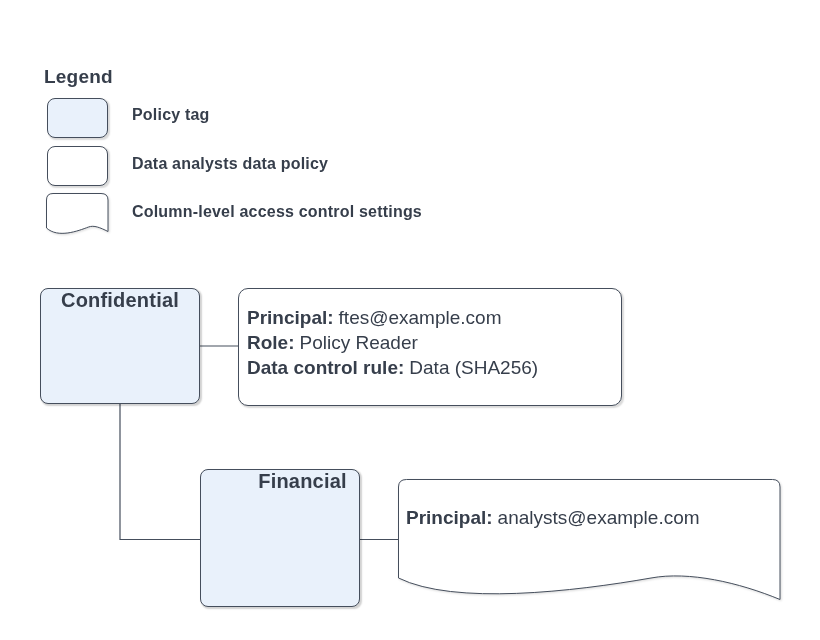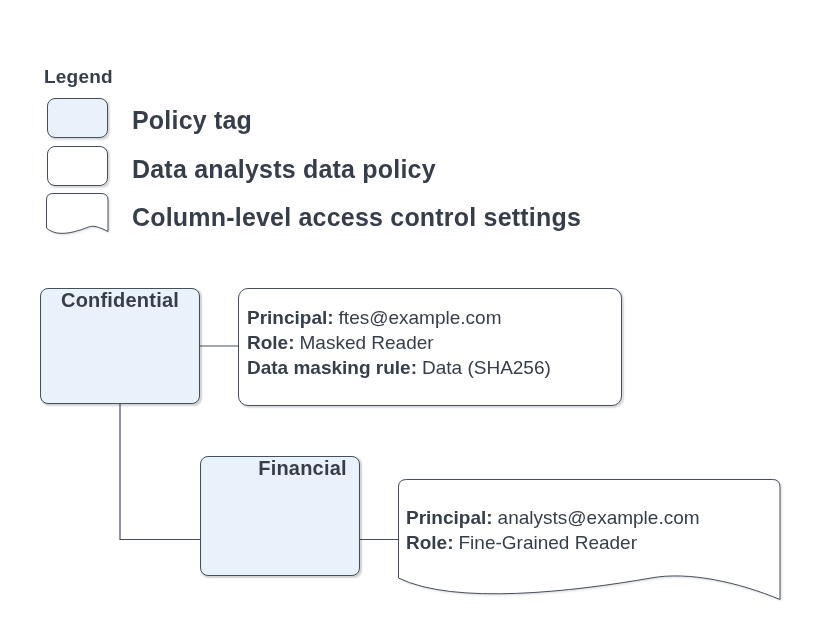--- a/index.html
+++ b/index.html
@@ -10,37 +10,37 @@
   .abs{position:absolute;}
   
   .wires{position:absolute;left:0;top:0;width:820px;height:640px;pointer-events:none;}
   
   .legend-title{left:44px;top:66px;font-size:19px;font-weight:bold;letter-spacing:.2px;}
   .swatch{
     left:47px;width:59px;height:38px;border:1px solid #454e5c;border-radius:8px;
     background:#ffffff;box-shadow:1.5px 1.5px 1.5px rgba(0,0,0,.15);
   }
   .swatch.blue{background:#e9f1fb;}
-  .legend-label{left:132px;font-size:25px;font-weight:bold;letter-spacing:.2px;white-space:nowrap;}
+  .legend-label{left:132px;font-size:16px;font-weight:bold;letter-spacing:.2px;white-space:nowrap;}
   .doc-svg{filter:drop-shadow(1.5px 1.5px 1px rgba(0,0,0,.15));display:block;}
   
   .tag-node{
     background:#e9f1fb;border:1px solid #454e5c;border-radius:8px;
     display:flex;align-items:flex-start;justify-content:center;
     font-size:20px;font-weight:bold;letter-spacing:.2px;
     box-shadow:1.5px 1.5px 1.5px rgba(0,0,0,.18);box-sizing:border-box;
   }
   .panel{
     background:#ffffff;border:1px solid #454e5c;border-radius:10px;
     box-shadow:1.5px 1.5px 1.5px rgba(0,0,0,.15);box-sizing:border-box;
     padding:16px 8px 16px 8px;
   }
   .field{font-size:19px;line-height:25px;white-space:nowrap;}
   .field .b{font-weight:bold;margin-right:5px;}
-  .doc-shape{width:387px;height:126px;}
+  .doc-shape{width:387px;height:126px;text-align:right;}
   .doc-shape .doc-text{position:absolute;left:8px;top:26px;}
 </style>
 </head>
 <body>
 
 <div class="canvas">
 
   <svg class="wires" aria-hidden="true">
     <polyline points="199,346 238,346" fill="none" stroke="#454e5c" stroke-width="1.2"></polyline>
     <polyline points="120,404 120,539.5 200,539.5" fill="none" stroke="#454e5c" stroke-width="1.2"></polyline>
@@ -64,38 +64,35 @@
 
   <div class="abs tag-node" style="left:40px;top:288px;width:160px;height:116px;">
     <span>Confidential</span>
   </div>
 
   <div class="abs panel" style="left:238px;top:288px;width:384px;height:118px;">
     <div class="field">
       <span class="b">Principal:</span><span>ftes@example.com</span>
     </div>
     <div class="field">
-      <span class="b">Role:</span><span>Masked Reader</span>
+      <span class="b">Role:</span><span>Policy Reader</span>
     </div>
     <div class="field">
-      <span class="b">Data masking rule:</span><span>Data (SHA256)</span>
+      <span class="b">Data control rule:</span><span>Data (SHA256)</span>
     </div>
   </div>
 
-  <div class="abs tag-node" style="left:200px;top:456px;width:160px;height:120px;padding-left:45px;">
+  <div class="abs tag-node" style="left:200px;top:469px;width:160px;height:138px;padding-left:45px;">
     <span>Financial</span>
   </div>
 
   <div class="abs doc-shape" style="left:398px;top:479px;">
     <svg class="doc-svg" width="383" height="126" viewBox="0 0 383 126">
       <path d="M8.5,0.5 H374.5 Q382,0.5 382,8 V120.5 C341,103.5 291,92 253,99 C176,112.5 56,126.5 0.5,99 V8 Q0.5,0.5 8.5,0.5 Z" fill="#ffffff" stroke="#454e5c" stroke-width="1"></path>
     </svg>
     <div class="doc-text">
       <div class="field">
         <span class="b">Principal:</span><span>analysts@example.com</span>
       </div>
-      <div class="field">
-        <span class="b">Role:</span><span>Fine-Grained Reader</span>
-      </div>
     </div>
   </div>
 
 </div>
 
 </body></html>

